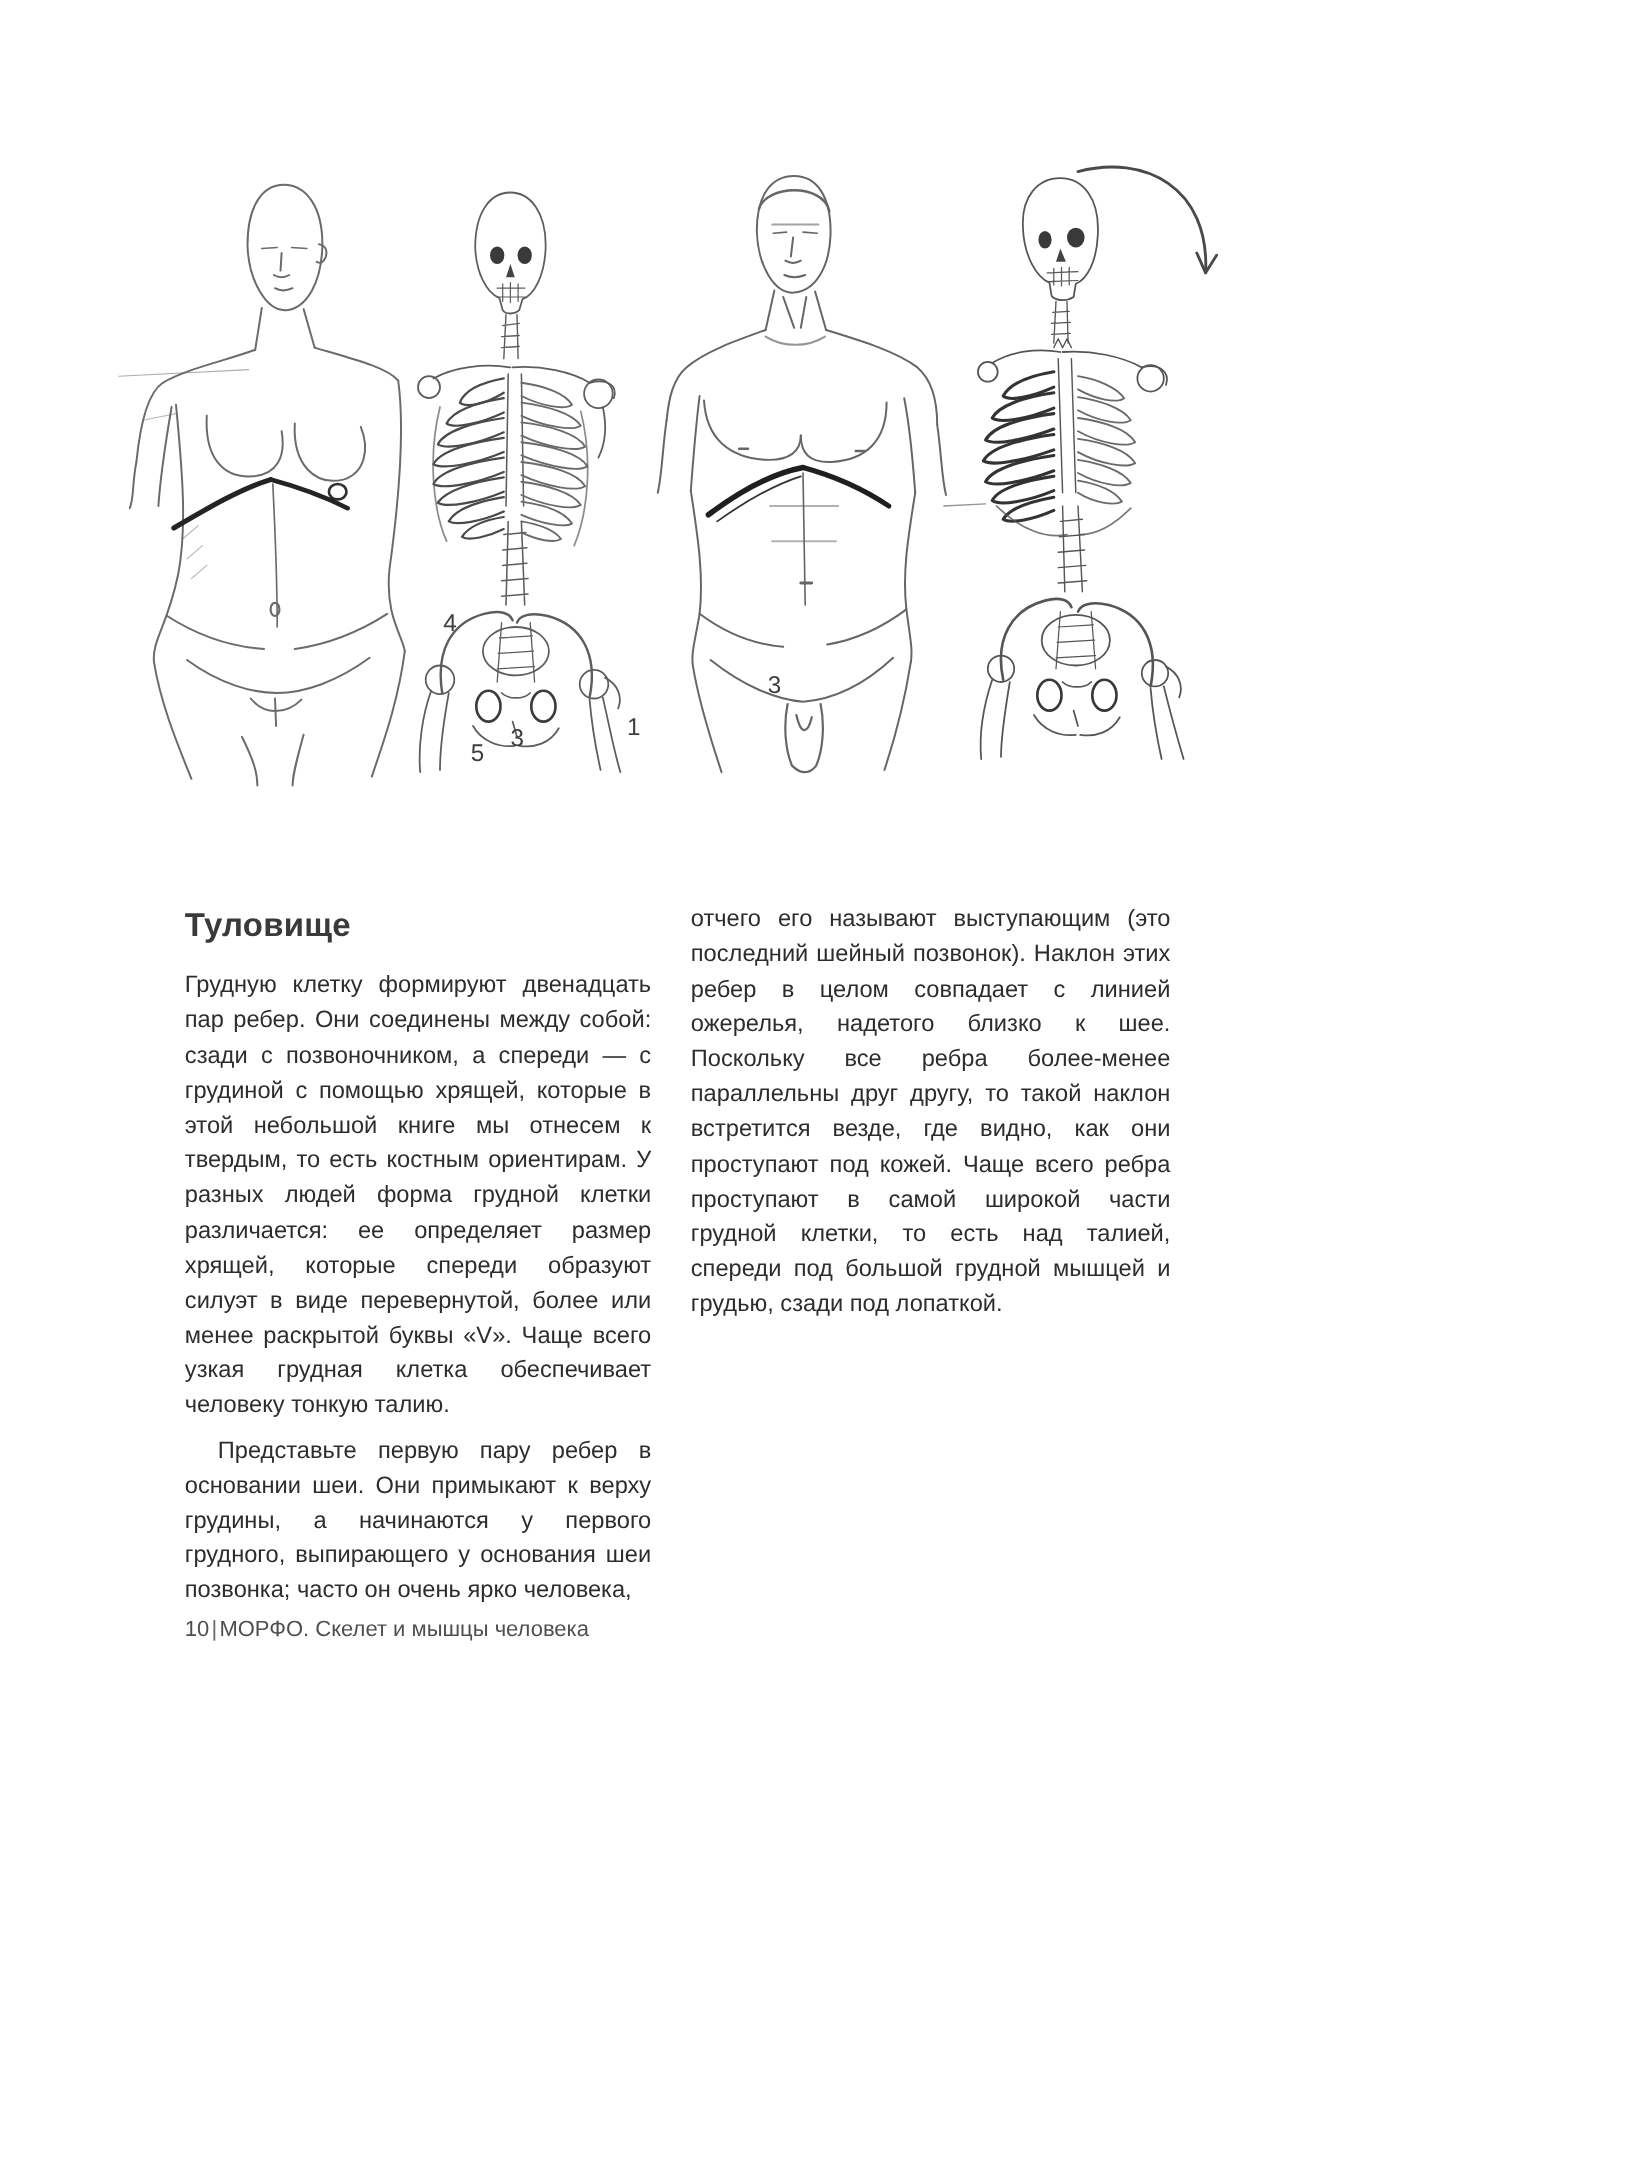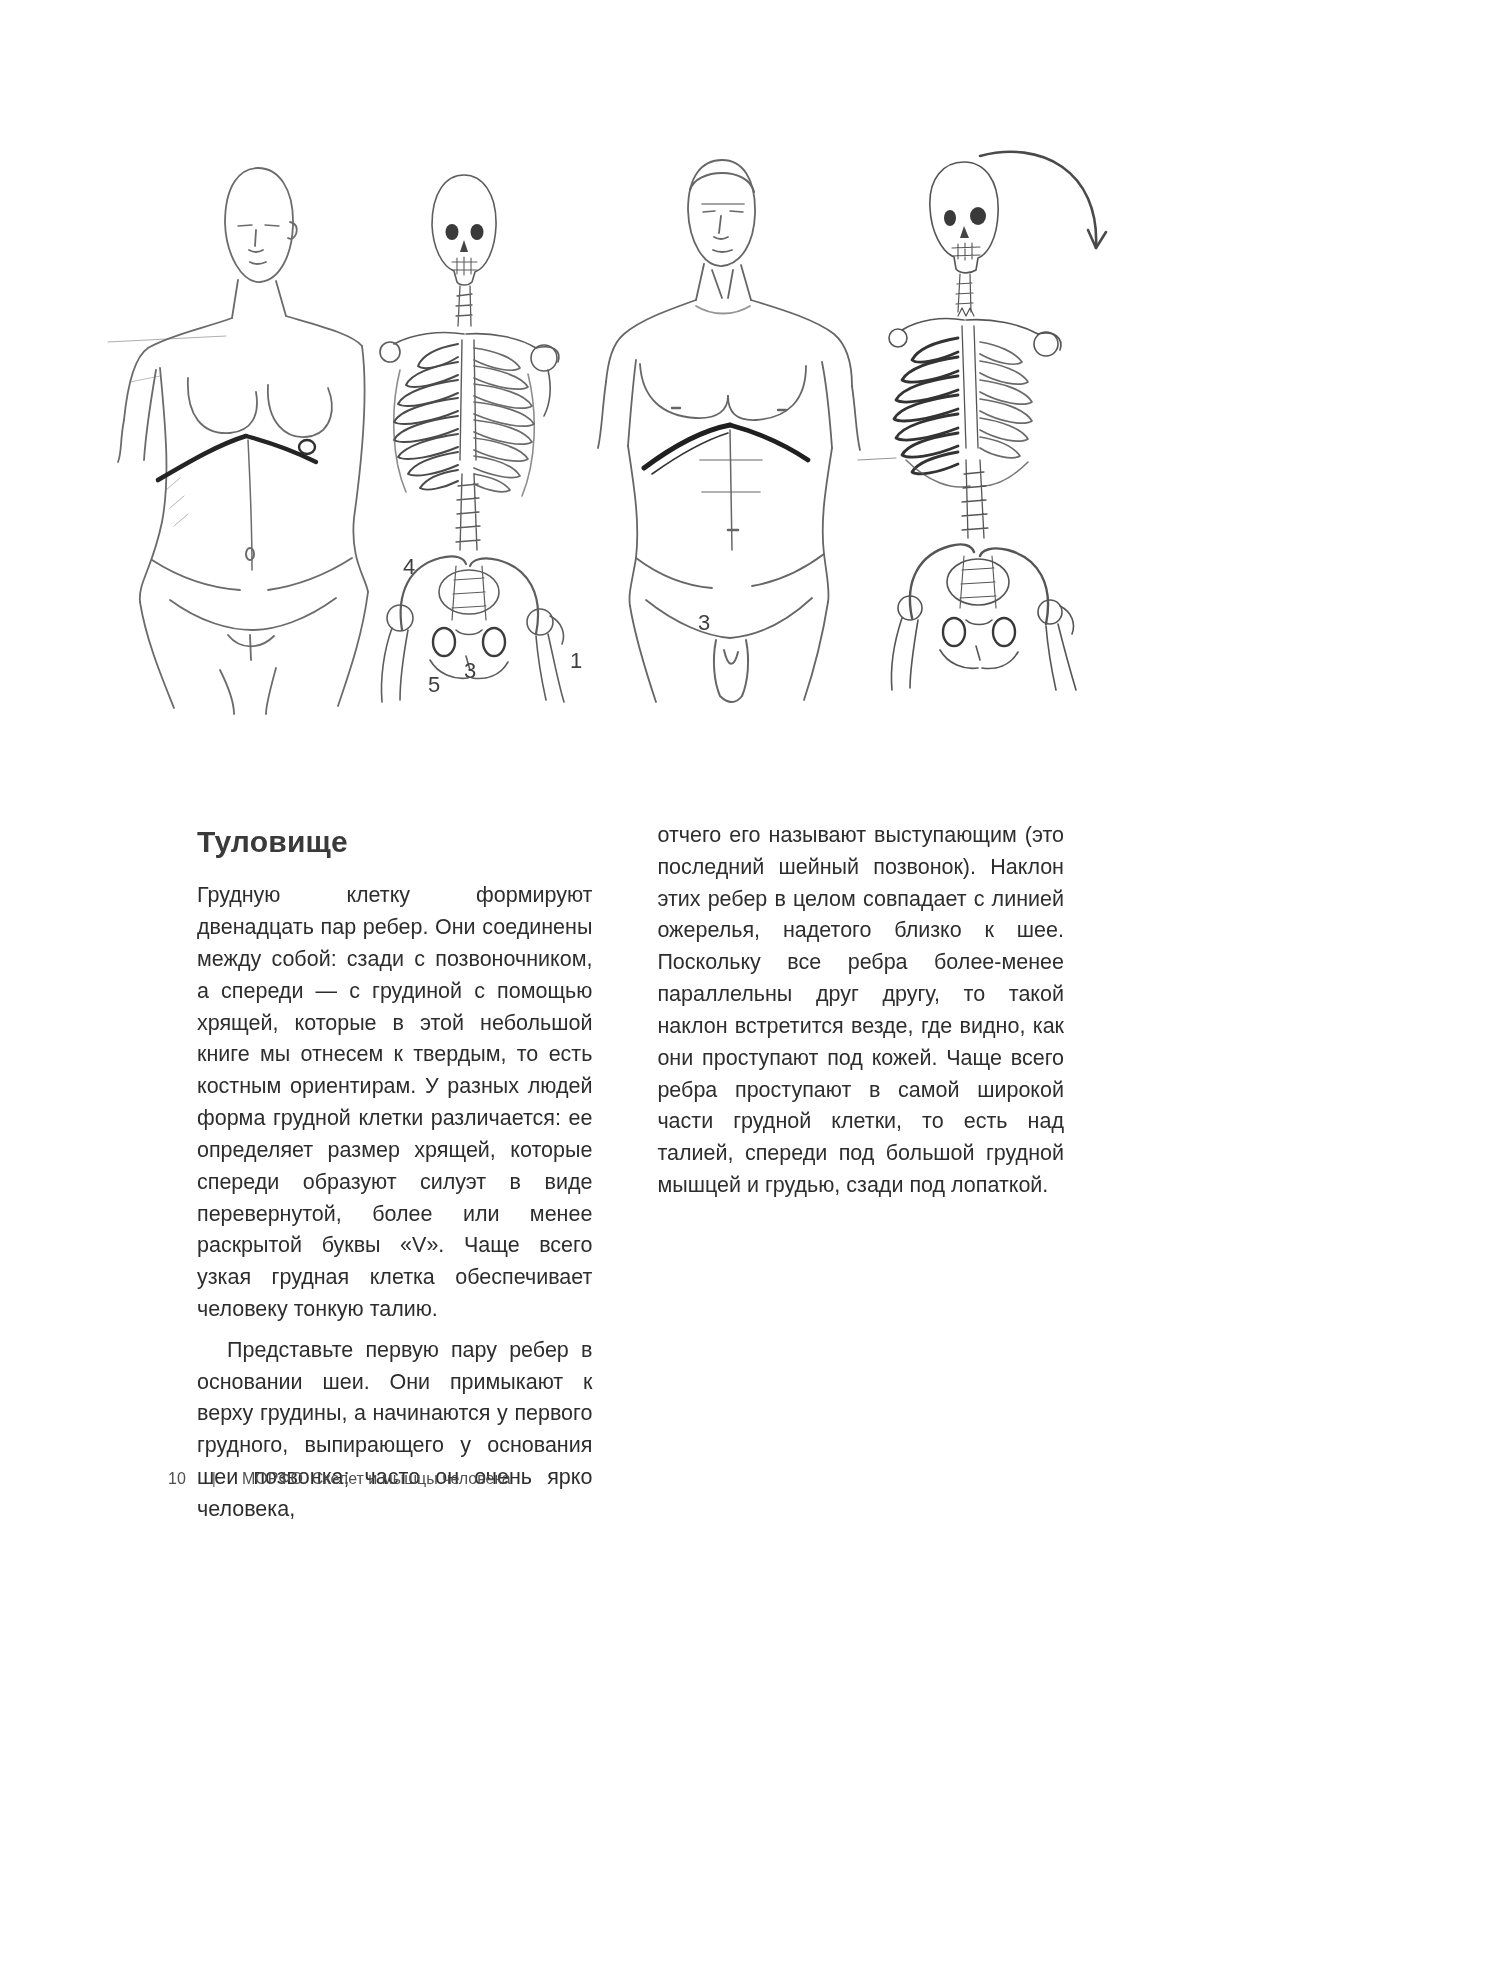--- a/index.html
+++ b/index.html
@@ -18,34 +18,34 @@
     font-family:"Liberation Sans","DejaVu Sans",sans-serif;
     font-size:22px; fill:#3f3f3f;
   }
   .text-block {
     position:absolute; left:168px; top:820px; width:896px;
     display:flex; gap:36px;
   }
   .col {
     text-align:justify;
     font-size:21.5px; line-height:1.48; color:#2d2d2d;
-    hyphens:auto;margin-left:29px; -webkit-hyphens:auto;
+    hyphens:auto; -webkit-hyphens:auto;
   }
   .col-left  { width:424px; }
   .col-right { width:436px; }
   h1.section-heading {
     font-size:30px; font-weight:bold; color:#3a3a3a;
     margin:0 0 16px 0; letter-spacing:.2px; text-align:left;
   }
   p { margin:0; }
   p.indent { text-indent:30px; margin-top:9px; }
   .footer {
     position:absolute; left:168px; top:1470px;
-    font-size:16px; color:#4f4f4f;
-    display:flex; align-items:baseline; gap:26px;
+    font-size:20px; color:#4f4f4f;
+    display:flex; align-items:baseline; gap:2px;
   }
   .footer .divider { color:#6a6a6a; }
 </style>
 </head>
 <body>
 
 <div class="illustration">
   <svg viewBox="0 0 1020 600" fill="none" stroke-linecap="round" stroke-linejoin="round">
 
     <g stroke="#6b6b6b" stroke-width="1.8">

